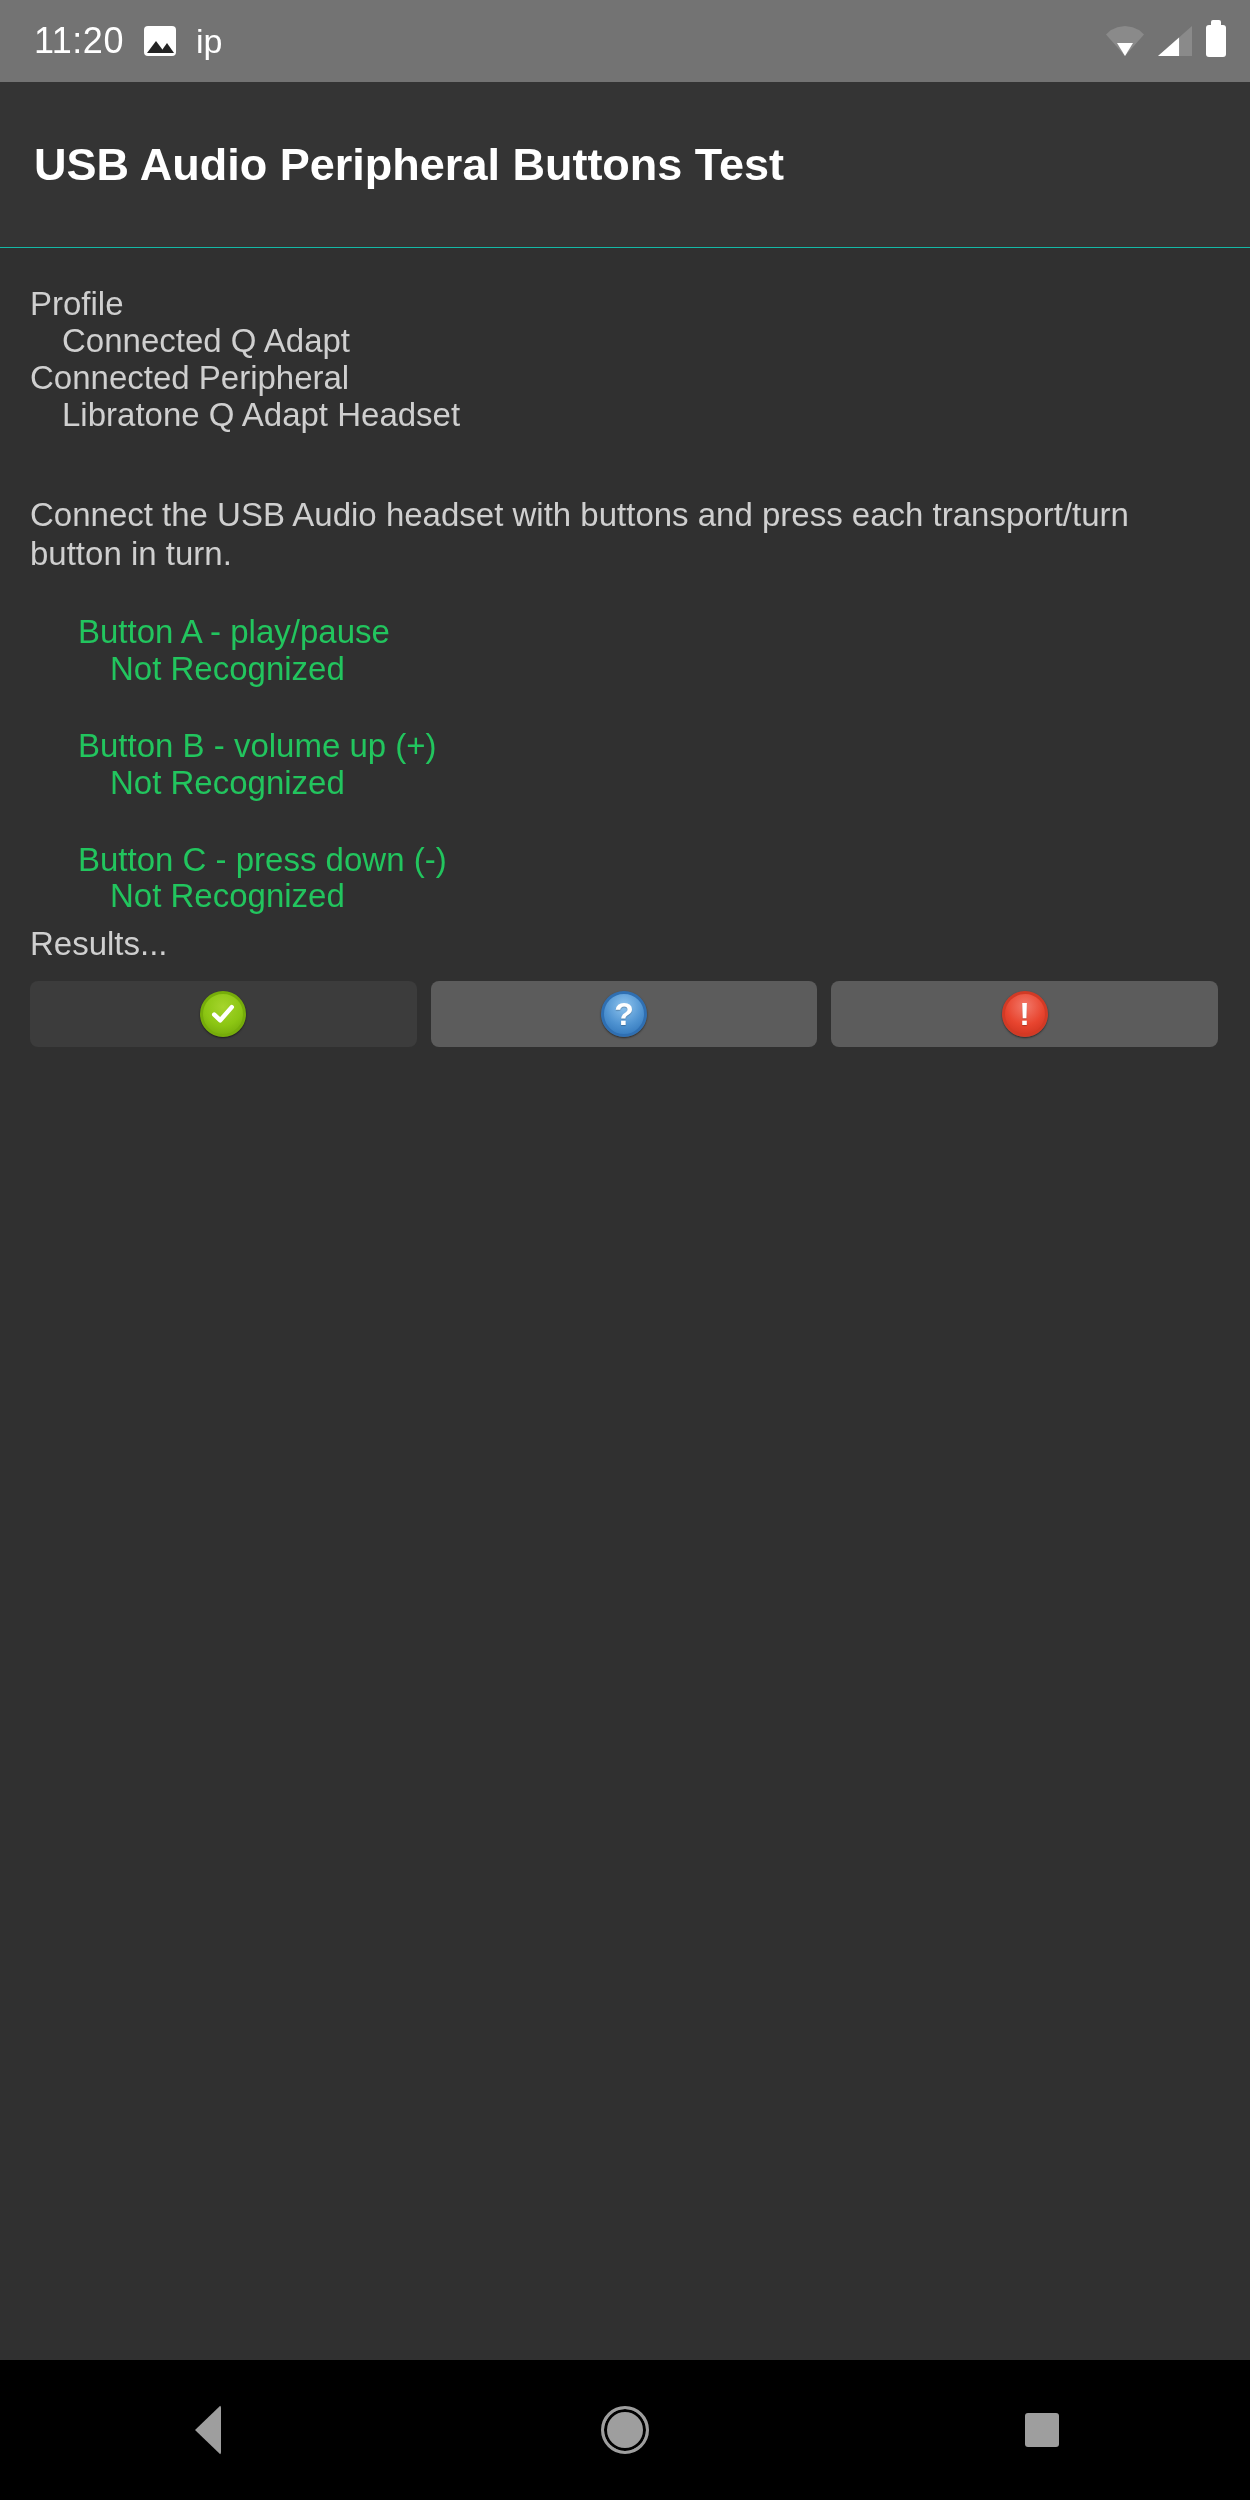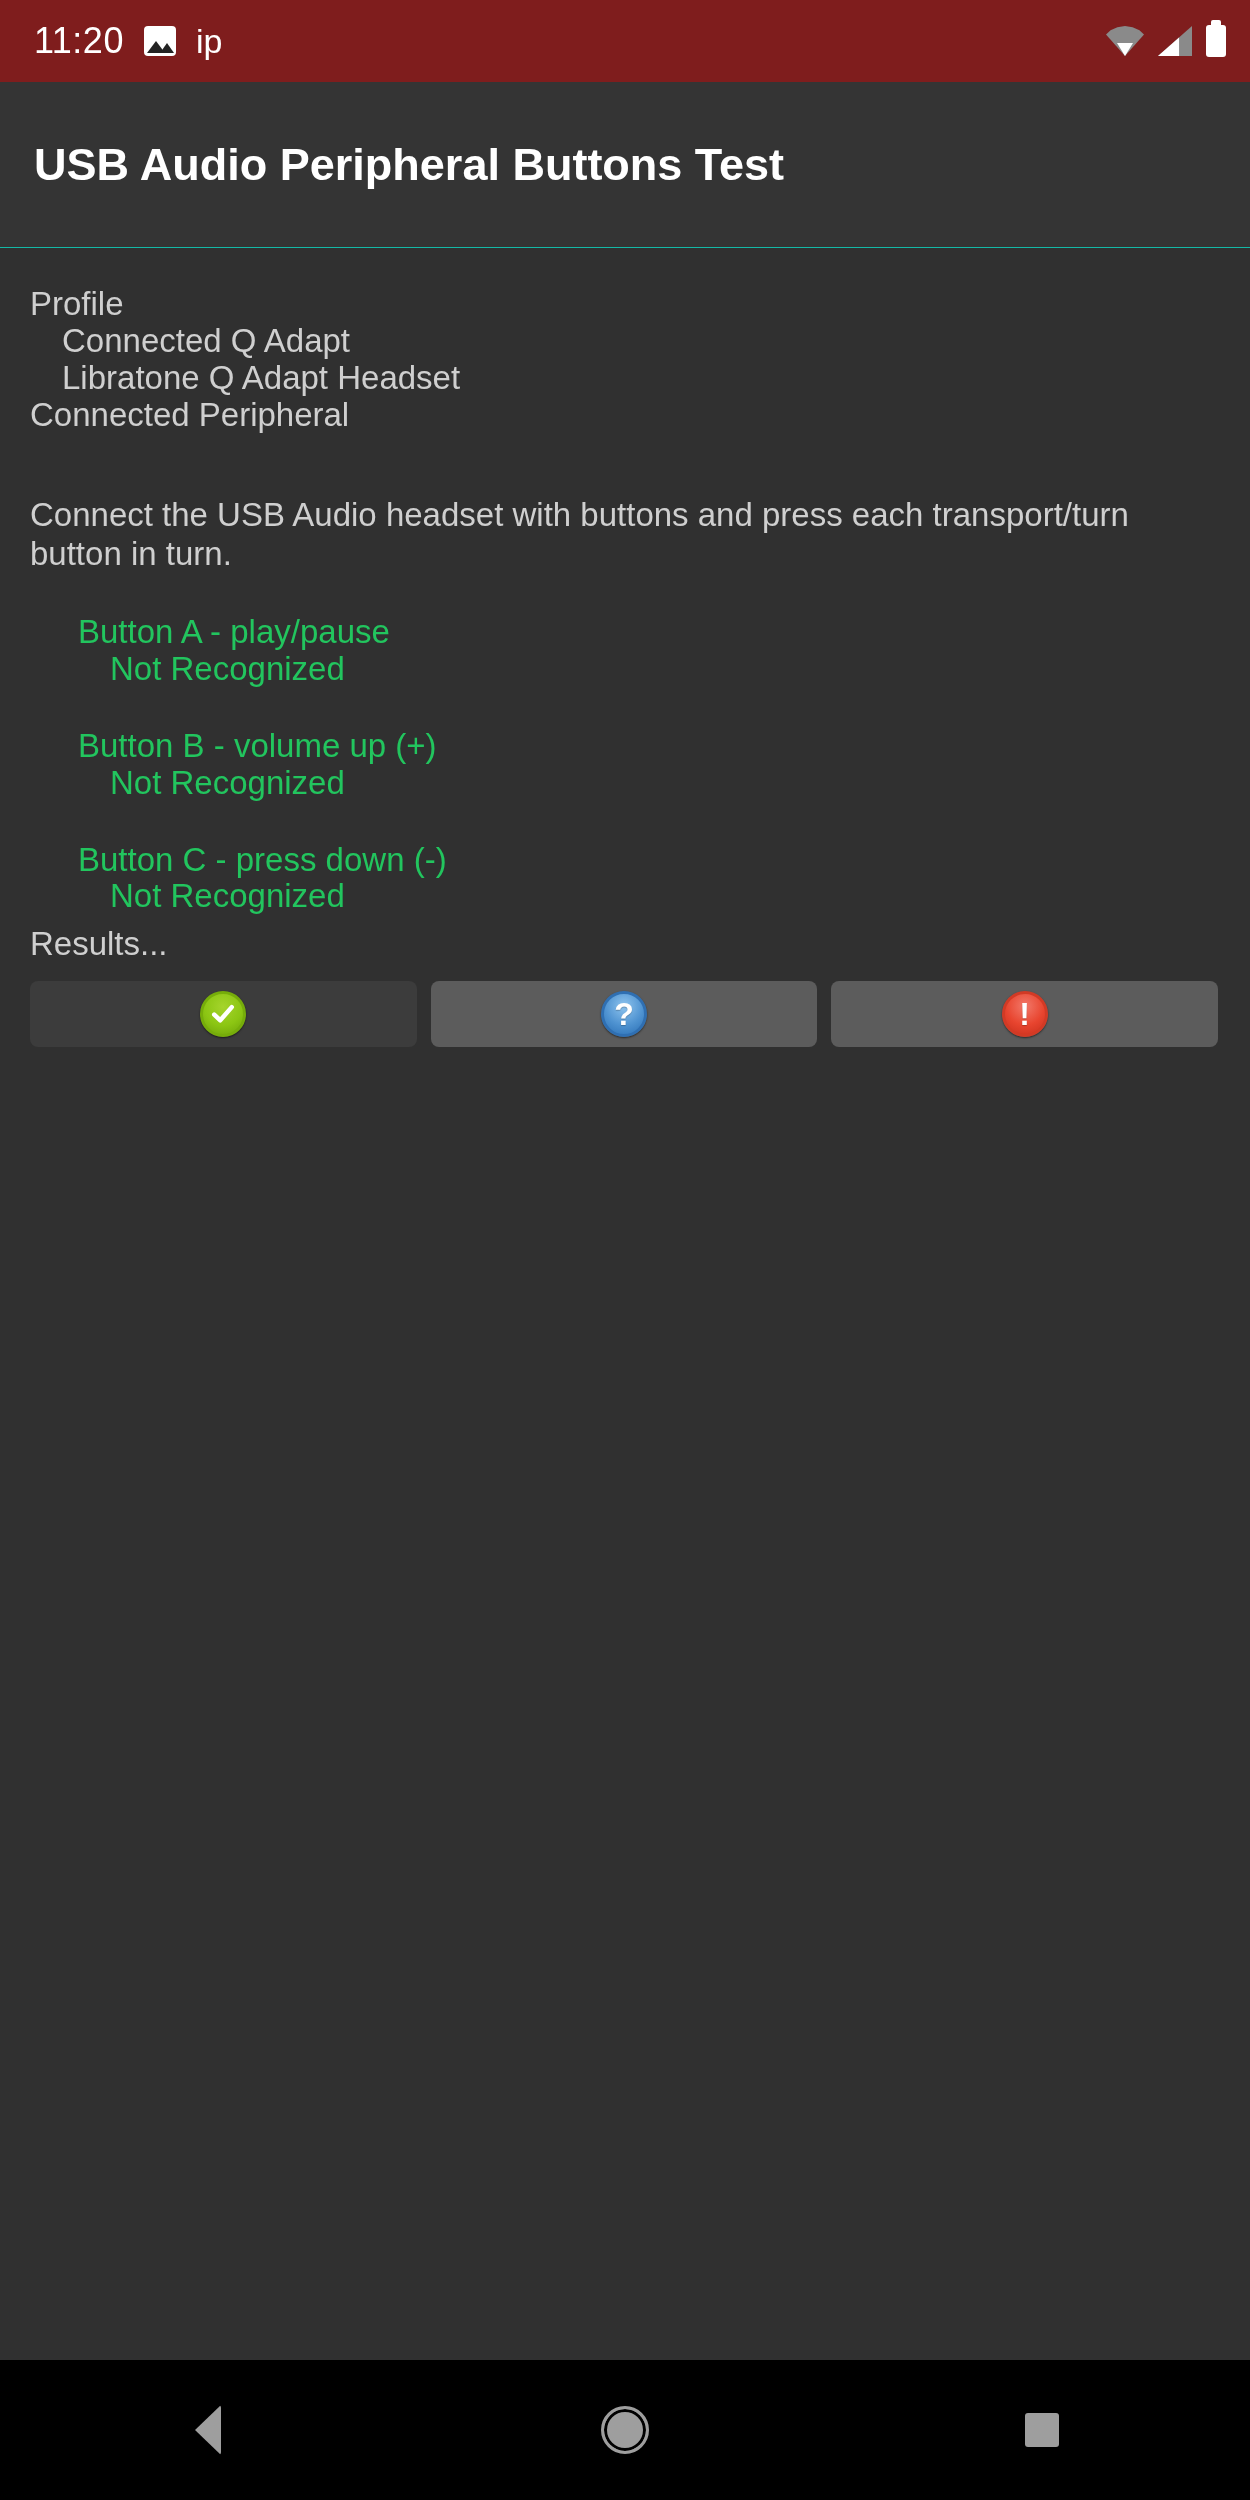--- a/index.html
+++ b/index.html
@@ -18,21 +18,21 @@
     width: 1250px;
     height: 2500px;
     background: #303030;
     display: flex;
     flex-direction: column;
   }
 
   
   .status-bar {
     height: 82px;
-    background: #7f1d1d;
+    background: #737373;
     display: flex;
     align-items: center;
     padding: 0 24px 0 34px;
     box-sizing: border-box;
     flex: 0 0 auto;
   }
   .status-left {
     display: flex;
     align-items: center;
     gap: 20px;
@@ -301,22 +301,22 @@
   </div>
 
   <div class="app-header">
     <div class="app-title">USB Audio Peripheral Buttons Test</div>
   </div>
 
   <div class="content">
 
     <div class="line">Profile</div>
     <div class="line indent">Connected Q Adapt</div>
+    <div class="line">Connected Peripheral</div>
     <div class="line indent">Libratone Q Adapt Headset</div>
-    <div class="line">Connected Peripheral</div>
 
     <div class="gap-lg"></div>
 
     <div class="para">Connect the USB Audio headset with buttons and press each transport/turn button in turn.</div>
 
     <div class="gap-md"></div>
 
     <div class="line bright">Button A - play/pause</div>
     <div class="line bright indent">Not Recognized</div>
 

